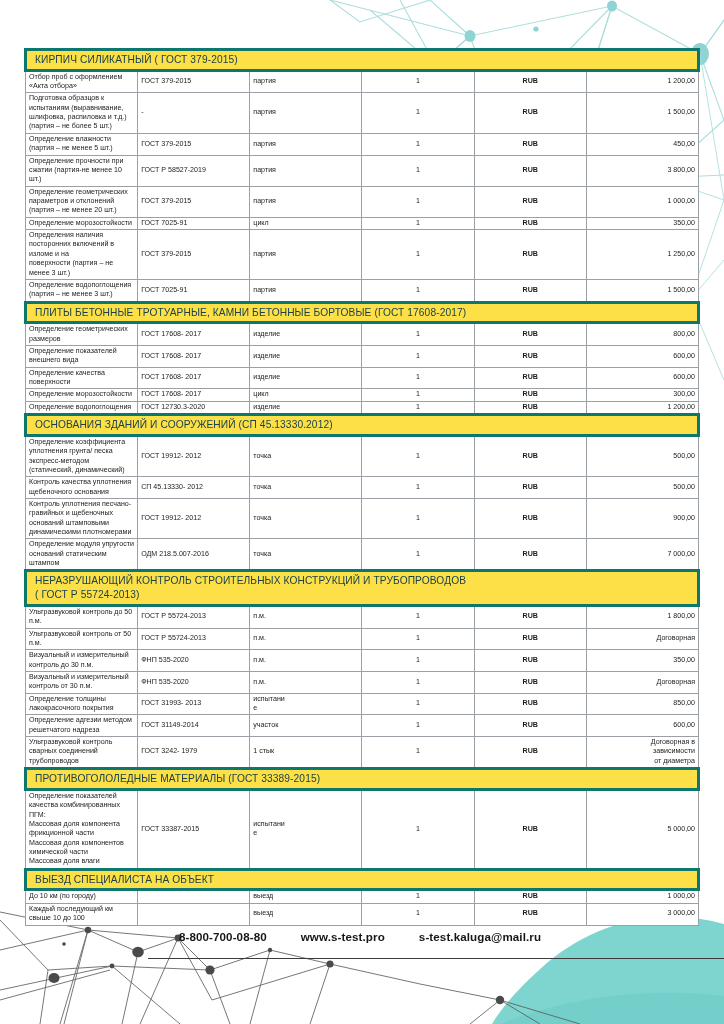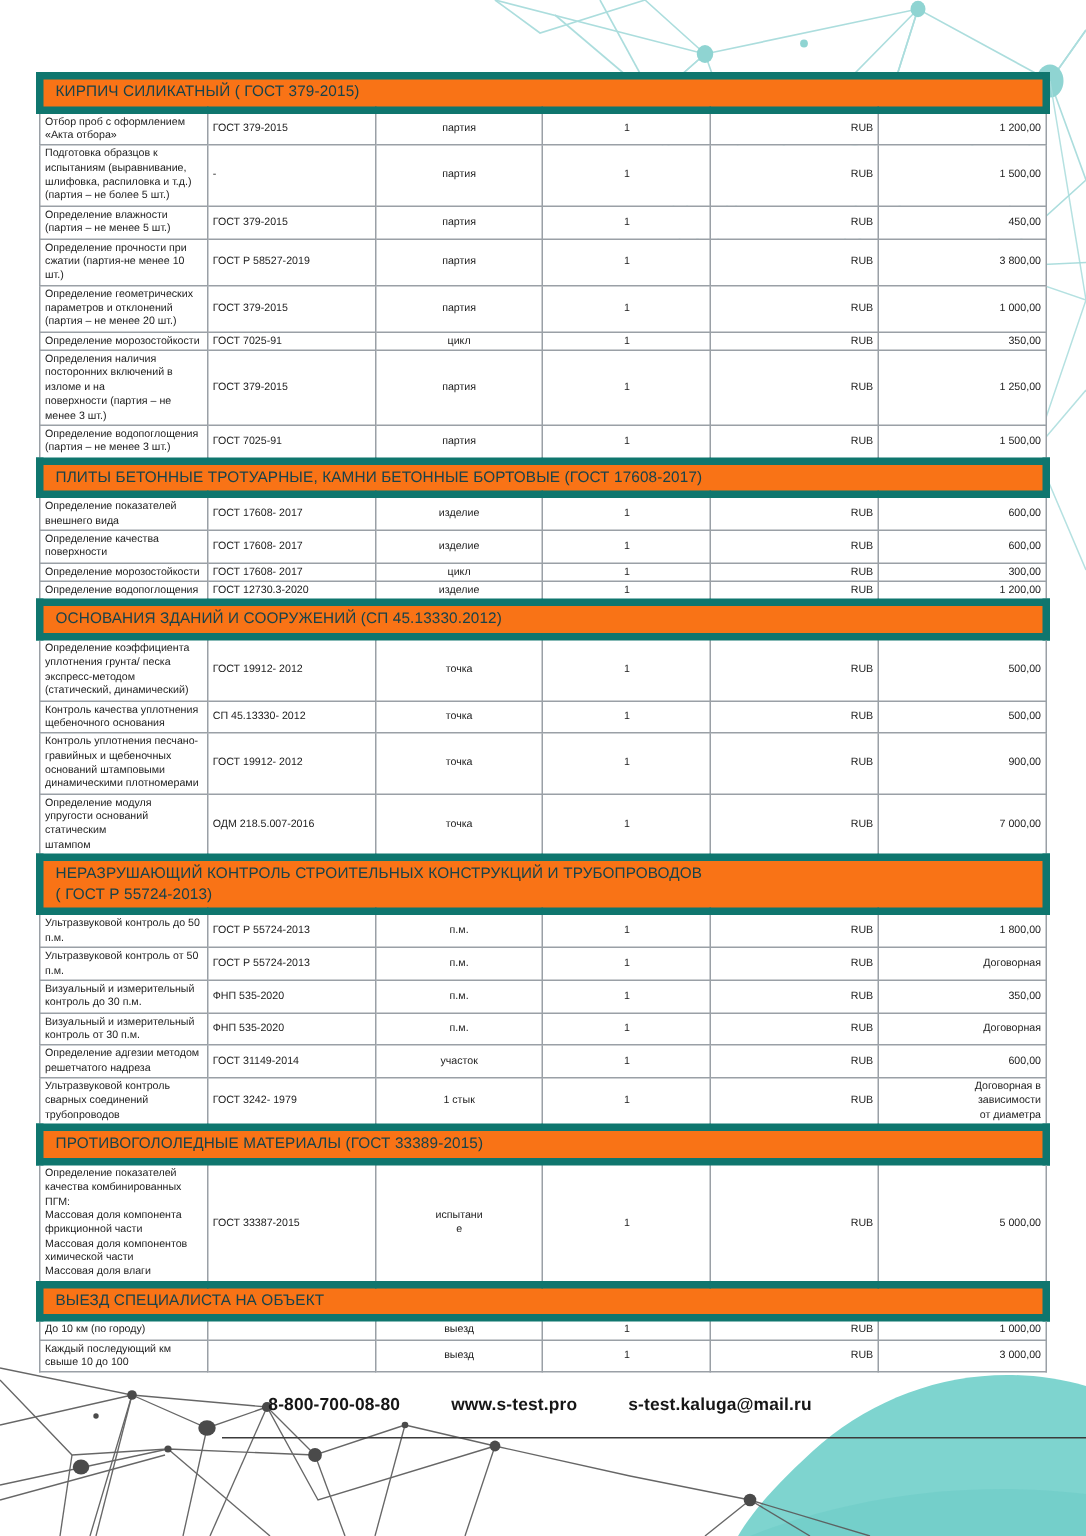--- a/index.html
+++ b/index.html
@@ -38,22 +38,22 @@
   table.pricelist td {
     border: 1px solid #9aa0a6;
     padding: 1px 3px;
     font-size: 7.1px;
     line-height: 1.32;
     color: #1c1c1c;
     vertical-align: middle;
     background: #ffffff;
   }
   tr.section-row td {
-    background: #f97316;
-    border: 5px solid #0f766e;
+    background: #fde047;
+    border: 3px solid #0f766e;
     padding: 2px 4px 2px 8px;
     font-size: 10.2px;
     line-height: 1.34;
     color: #18424a;
     letter-spacing: .1px;
   }
   .section-label {
     display: inline;
     border-bottom: 1px solid #2a5c63;
     padding-bottom: 1px;
@@ -66,29 +66,30 @@
     text-align: left;
     padding-left: 5px;
   }
   td.c-std {
     width: 108px;
     text-align: left;
     padding-left: 5px;
   }
   td.c-unit {
     width: 54px;
-    text-align: center;
+    text-align: left;
   }
   td.c-qty {
     width: 44px;
     text-align: center;
   }
   td.c-cur {
     width: 48px;
-    text-align: right;
+    text-align: center;
+    font-weight: bold;
   }
   td.c-price {
     width: 85px;
     text-align: right;
     padding-right: 6px;
   }
   .nm-line {
     display: block;
   }
   .footer {
@@ -278,40 +279,50 @@
           <td class="c-unit">партия</td>
           <td class="c-qty">1</td>
           <td class="c-cur">RUB</td>
           <td class="c-price">1 500,00</td>
         </tr>
         <tr class="section-row">
           <td colspan="6"><span class="section-label"><span class="ln">ПЛИТЫ БЕТОННЫЕ ТРОТУАРНЫЕ, КАМНИ БЕТОННЫЕ БОРТОВЫЕ (ГОСТ 17608-2017)</span></span></td>
         </tr>
         <tr>
           <td class="c-name">
-            <span class="nm-line">Определение показателей внешнего вида</span>
+            <span class="nm-line">Определение геометрических размеров</span>
           </td>
           <td class="c-std">ГОСТ 17608- 2017</td>
           <td class="c-unit">изделие</td>
           <td class="c-qty">1</td>
           <td class="c-cur">RUB</td>
-          <td class="c-price">600,00</td>
-        </tr>
-        <tr>
-          <td class="c-name">
-            <span class="nm-line">Определение качества поверхности</span>
+          <td class="c-price">800,00</td>
+        </tr>
+        <tr>
+          <td class="c-name">
+            <span class="nm-line">Определение показателей внешнего вида</span>
           </td>
           <td class="c-std">ГОСТ 17608- 2017</td>
           <td class="c-unit">изделие</td>
           <td class="c-qty">1</td>
           <td class="c-cur">RUB</td>
           <td class="c-price">600,00</td>
         </tr>
         <tr>
           <td class="c-name">
+            <span class="nm-line">Определение качества поверхности</span>
+          </td>
+          <td class="c-std">ГОСТ 17608- 2017</td>
+          <td class="c-unit">изделие</td>
+          <td class="c-qty">1</td>
+          <td class="c-cur">RUB</td>
+          <td class="c-price">600,00</td>
+        </tr>
+        <tr>
+          <td class="c-name">
             <span class="nm-line">Определение морозостойкости</span>
           </td>
           <td class="c-std">ГОСТ 17608- 2017</td>
           <td class="c-unit">цикл</td>
           <td class="c-qty">1</td>
           <td class="c-cur">RUB</td>
           <td class="c-price">300,00</td>
         </tr>
         <tr>
           <td class="c-name">
@@ -404,20 +415,30 @@
         </tr>
         <tr>
           <td class="c-name">
             <span class="nm-line">Визуальный и измерительный контроль от 30 п.м.</span>
           </td>
           <td class="c-std">ФНП 535-2020</td>
           <td class="c-unit">п.м.</td>
           <td class="c-qty">1</td>
           <td class="c-cur">RUB</td>
           <td class="c-price">Договорная</td>
+        </tr>
+        <tr>
+          <td class="c-name">
+            <span class="nm-line">Определение толщины лакокрасочного покрытия</span>
+          </td>
+          <td class="c-std">ГОСТ 31993- 2013</td>
+          <td class="c-unit">испытани<br>е</td>
+          <td class="c-qty">1</td>
+          <td class="c-cur">RUB</td>
+          <td class="c-price">850,00</td>
         </tr>
         <tr>
           <td class="c-name">
             <span class="nm-line">Определение адгезии методом решетчатого надреза</span>
           </td>
           <td class="c-std">ГОСТ 31149-2014</td>
           <td class="c-unit">участок</td>
           <td class="c-qty">1</td>
           <td class="c-cur">RUB</td>
           <td class="c-price">600,00</td>

